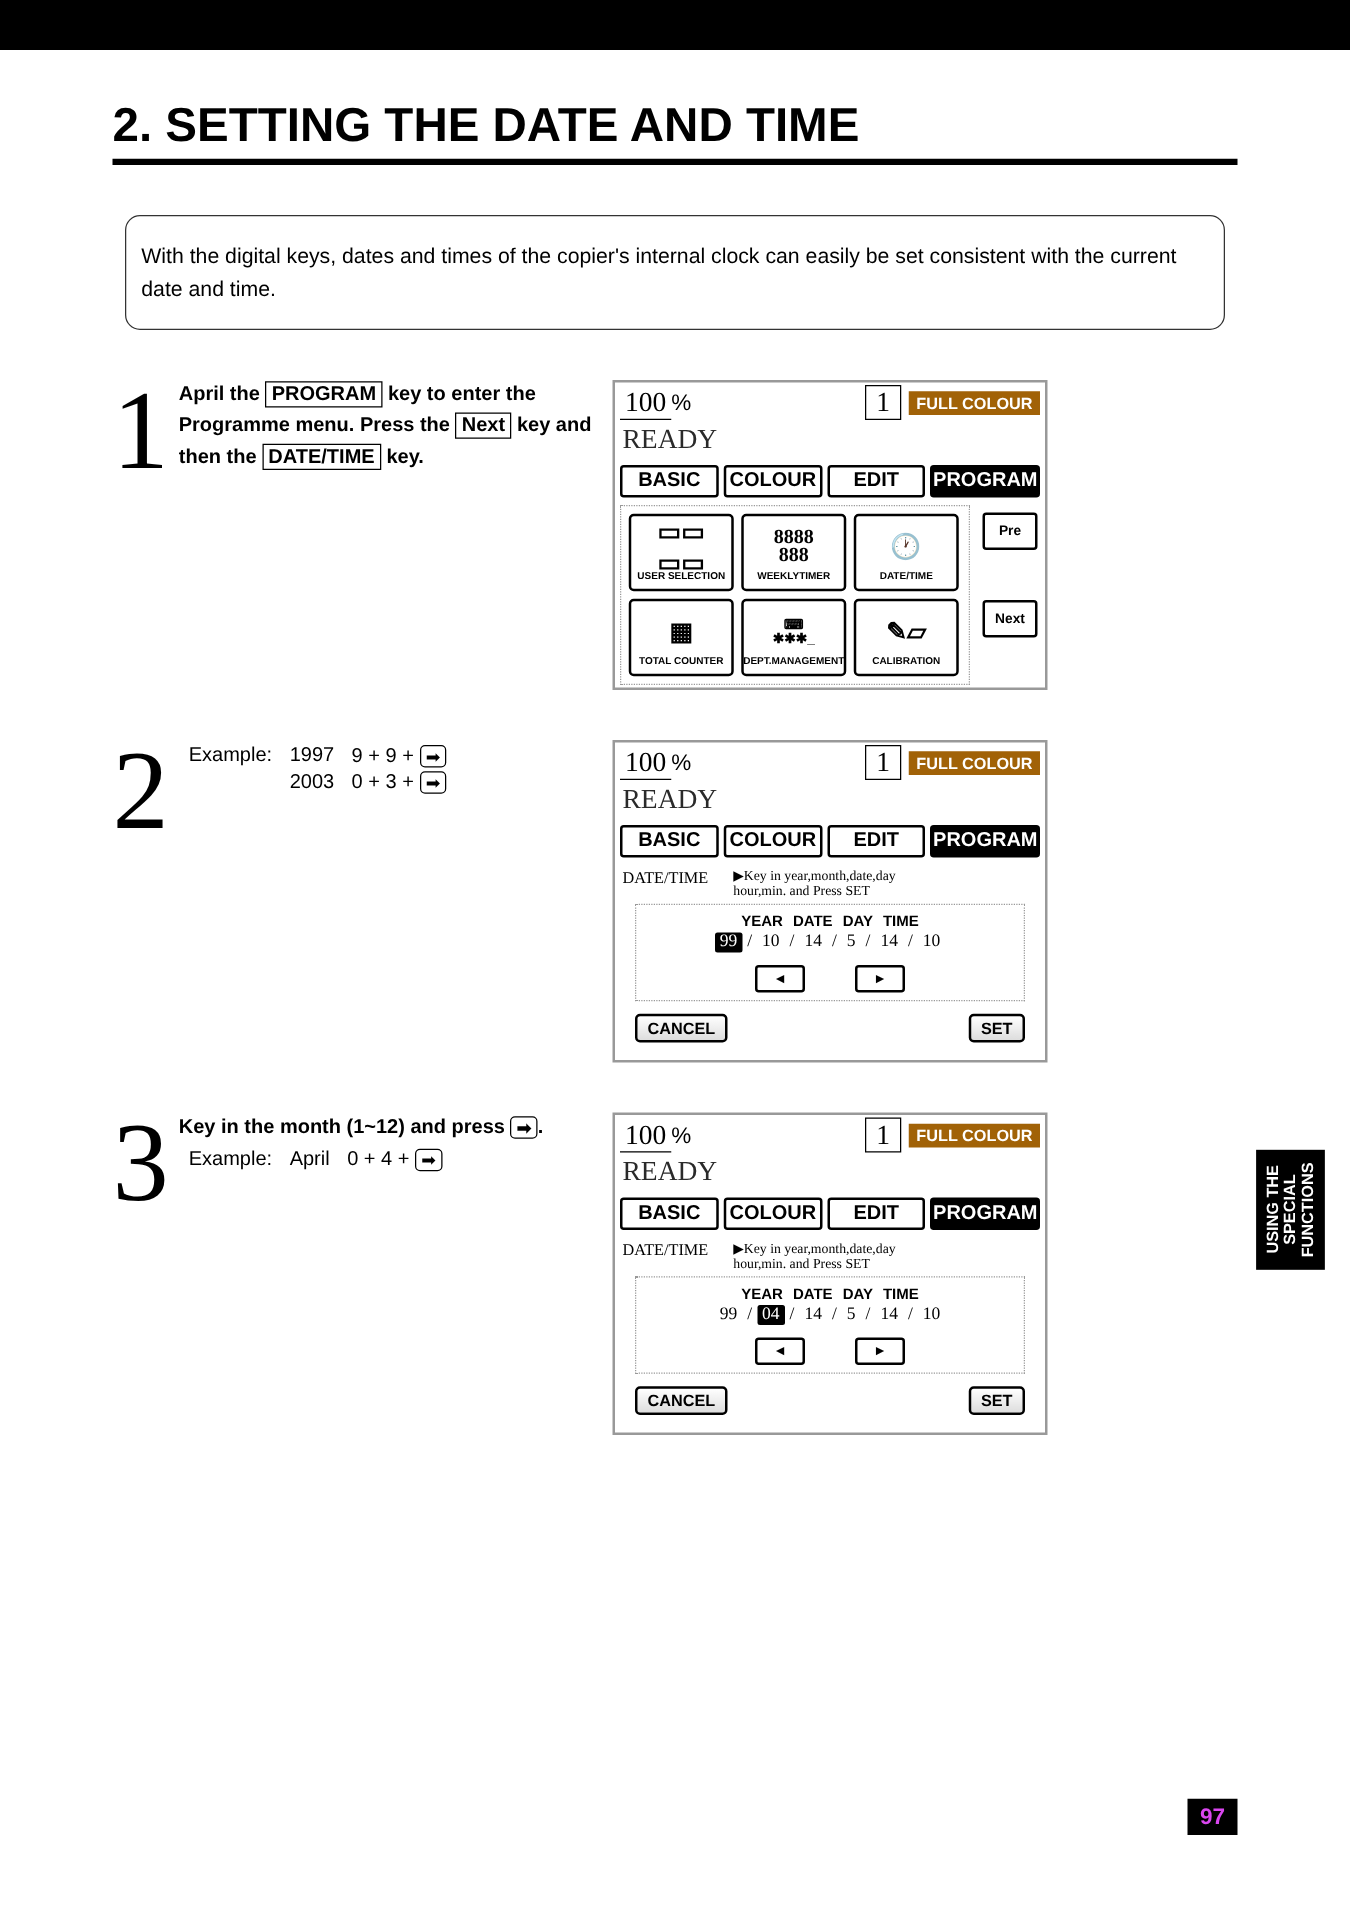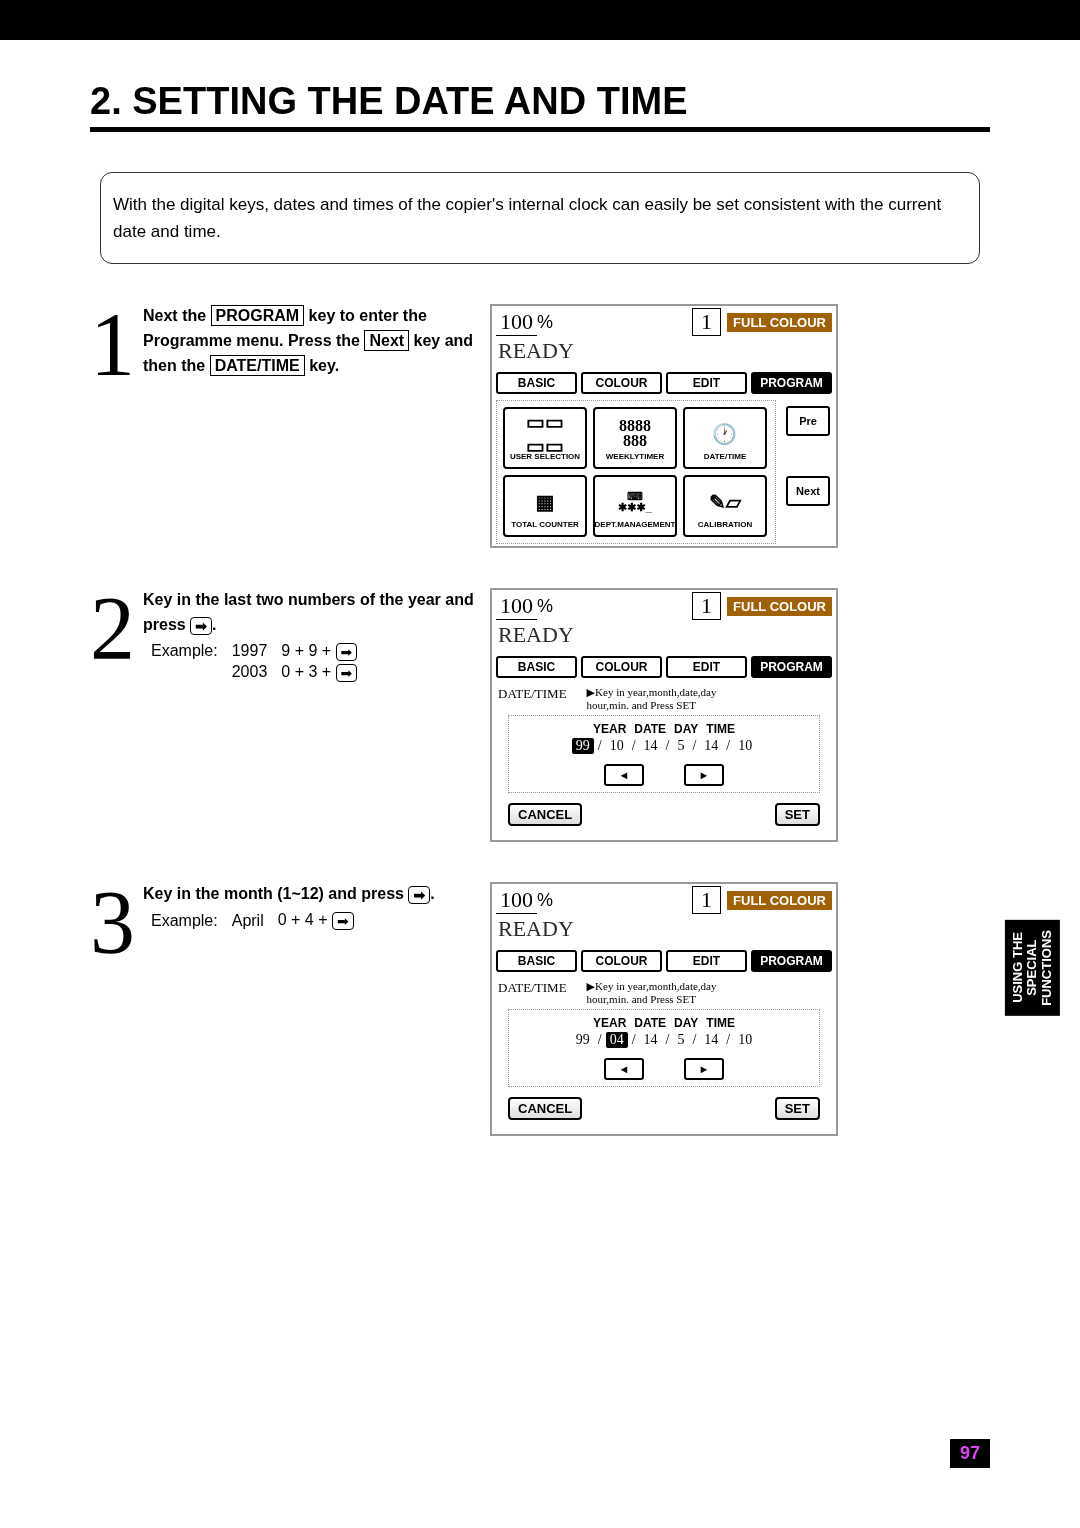--- a/index.html
+++ b/index.html
@@ -18,21 +18,21 @@
   .example-block { font-size: 16px; font-weight: normal; margin-left: 42px; margin-top: 2px; text-align: right; }
   .example-block td { padding: 0 6px; }
   .screen { width: 348px; border: 2px solid #999; background: #fff; font-size: 11px; }
   .screen-header { display: flex; align-items: center; padding: 2px 4px; }
   .pct-box { border-bottom: 1.5px solid #000; font-size: 22px; font-family: Georgia, serif; padding: 0 4px; }
   .pct-sign { font-size: 18px; }
   .copy-count { margin-left: auto; border: 1.5px solid #000; padding: 0 8px; font-size: 22px; font-family: Georgia, serif; }
   .mode-badge { background: #a16207; color: #fff; font-weight: bold; padding: 2px 6px; font-size: 13px; margin-left: 6px; }
   .ready-text { font-family: Georgia, serif; font-size: 22px; padding: 0 6px 4px 6px; color: #2a2a2a; }
   .tab-row { display: flex; gap: 4px; padding: 4px; }
-  .tab { flex: 1; border: 2px solid #000; text-align: center; padding: 2px 0; font-size: 12px; font-weight: bold; background: #fff; border-radius: 3px; position: relative; }
+  .tab { flex: 1; border: 2px solid #000; text-align: center; padding: 2px 0; font-size: 16px; font-weight: bold; background: #fff; border-radius: 3px; position: relative; }
   .tab.active { background: #000; color: #fff; }
   .program-grid { display: flex; flex-wrap: wrap; gap: 6px; padding: 6px; border: 1px dotted #999; margin: 2px 4px; }
   .prog-cell { width: 84px; height: 62px; border: 2px solid #000; border-radius: 4px; display: flex; flex-direction: column; align-items: center; justify-content: center; font-size: 8px; font-weight: bold; text-align: center; background: #fff; }
   .prog-cell .icon-area { height: 36px; display: flex; align-items: center; justify-content: center; font-size: 20px; }
   .side-btn { width: 44px; height: 30px; border: 2px solid #000; border-radius: 3px; display: flex; align-items: center; justify-content: center; font-size: 11px; font-weight: bold; }
   .date-panel { padding: 4px 6px; }
   .date-label { font-size: 13px; font-family: Georgia, serif; }
   .date-hint { font-size: 11px; font-family: Georgia, serif; }
   .date-fields-box { border: 1px dotted #999; padding: 6px; margin: 4px 10px; }
   .date-headers { display: flex; gap: 8px; justify-content: center; font-size: 12px; font-weight: bold; }
@@ -56,21 +56,21 @@
     <span>2.</span> <span>SETTING THE DATE AND TIME</span>
   </div>
   <div class="title-underline"></div>
 
   <div class="intro-box">With the digital keys, dates and times of the copier's internal clock can easily be set consistent with the current date and time.</div>
 
   <div class="step-row">
     <div class="step-left">
       <div class="step-num">1</div>
       <div class="step-text">
-        <span>Next the </span><span class="key-box">PROGRAM</span><span> key to enter the Programme menu.  Press the </span><span class="key-box">Next</span><span> key and then the </span><span class="key-box">DATE/TIME</span><span> key.</span>
+        <span>April the </span><span class="key-box">PROGRAM</span><span> key to enter the Programme menu.  Press the </span><span class="key-box">Next</span><span> key and then the </span><span class="key-box">DATE/TIME</span><span> key.</span>
       </div>
     </div>
     <div class="screen">
       <div class="screen-header">
         <span class="pct-box">100</span>
         <span class="pct-sign">%</span>
         <span class="copy-count">1</span>
         <span class="mode-badge">FULL COLOUR</span>
       </div>
       <div class="ready-text">READY</div>
@@ -111,23 +111,20 @@
           <div class="side-btn">Pre</div>
           <div class="side-btn">Next</div>
         </div>
       </div>
     </div>
   </div>
 
   <div class="step-row">
     <div class="step-left">
       <div class="step-num">2</div>
-      <div class="step-text">
-        <span>Key in the last two numbers of the year and press </span><span class="arrow-key">➡</span><span>.</span>
-      </div>
       <table class="example-block">
         <tbody>
             <tr>
               <td>Example:</td>
               <td>1997</td>
               <td><span>9 + 9 + </span><span class="arrow-key">➡</span></td>
             </tr>
         <tr>
               <td></td>
               <td>2003</td>

